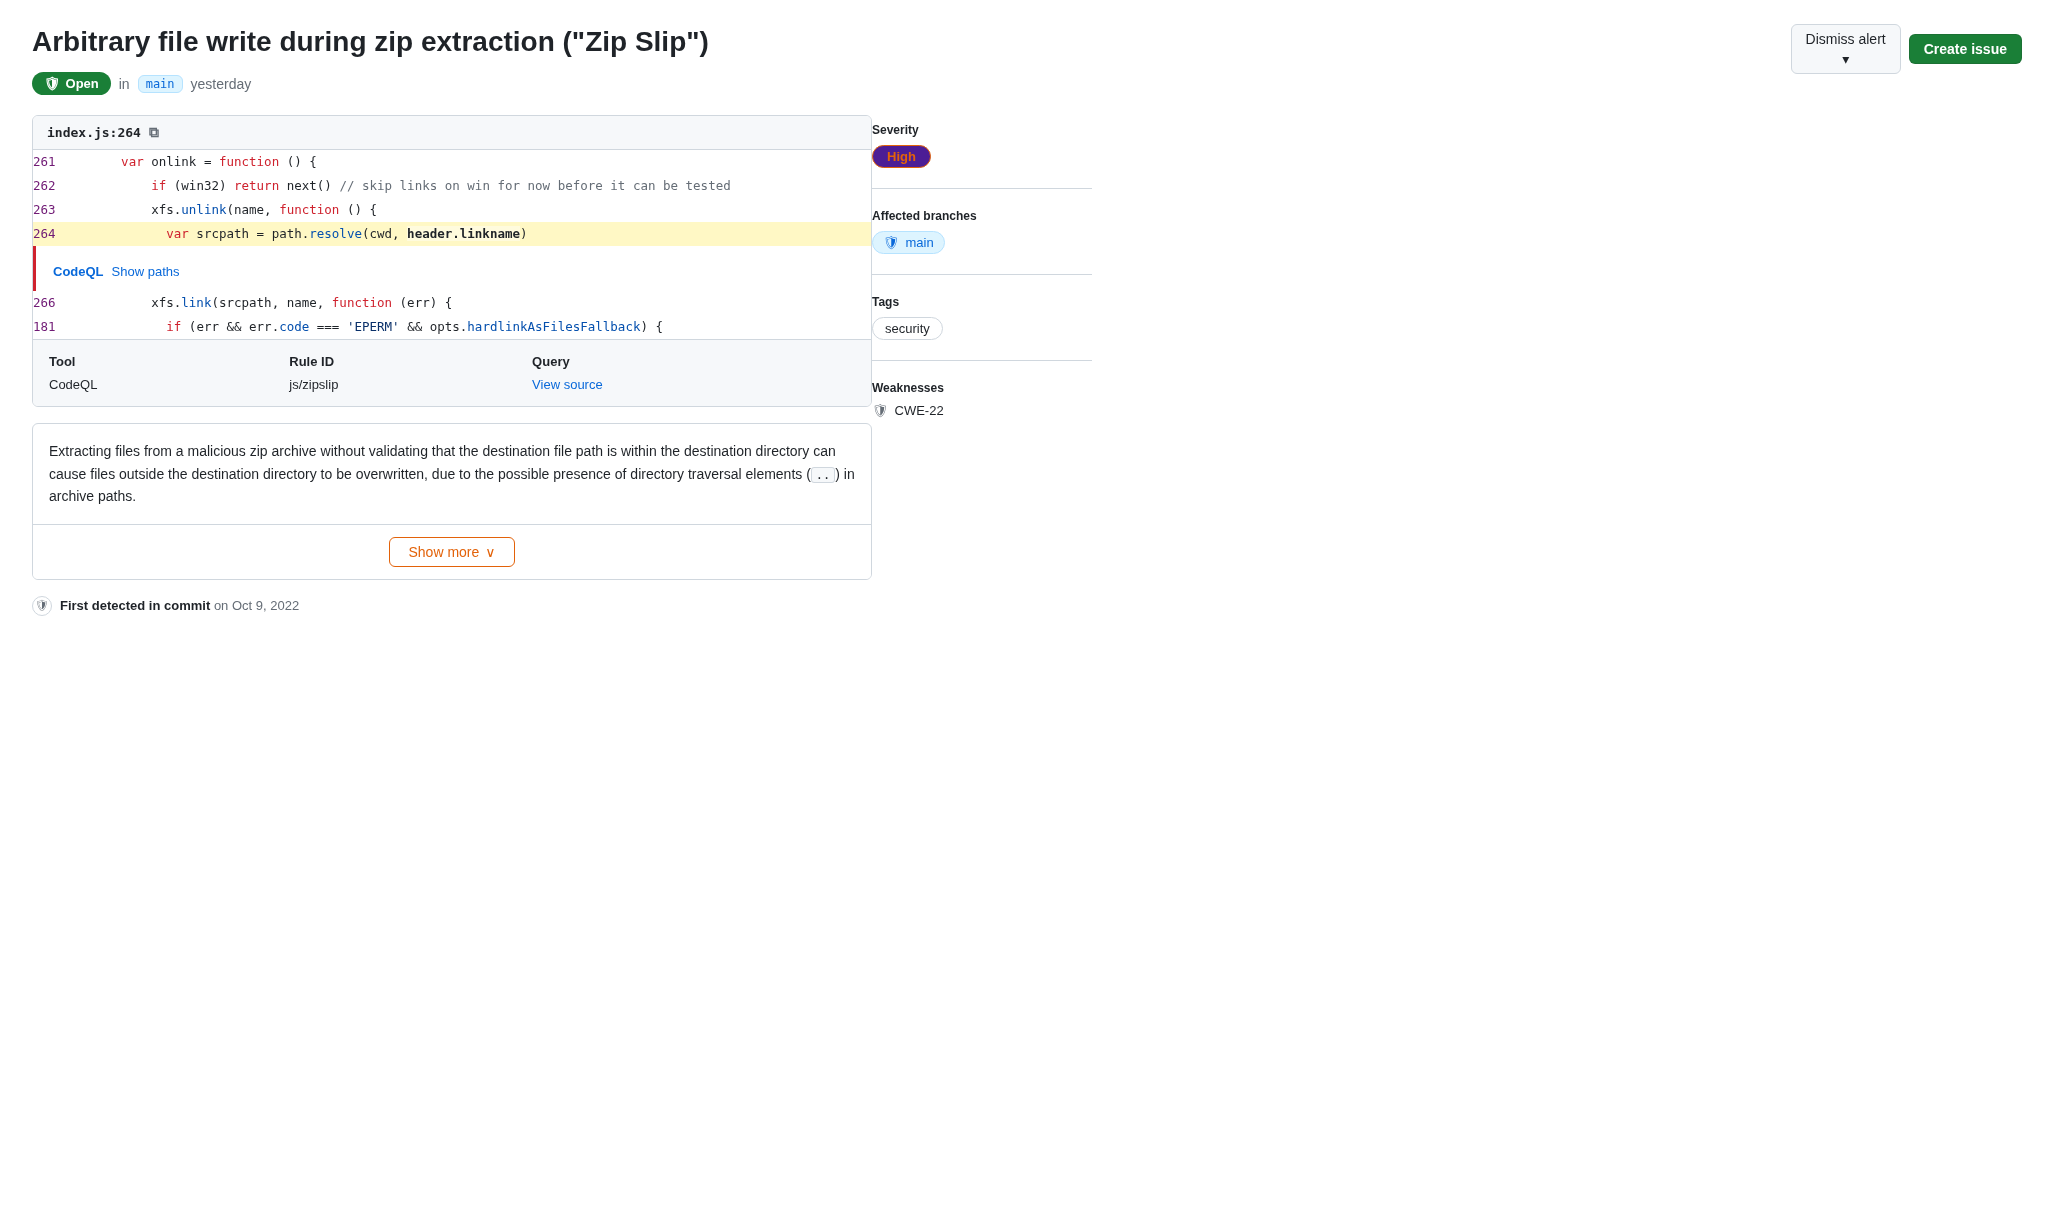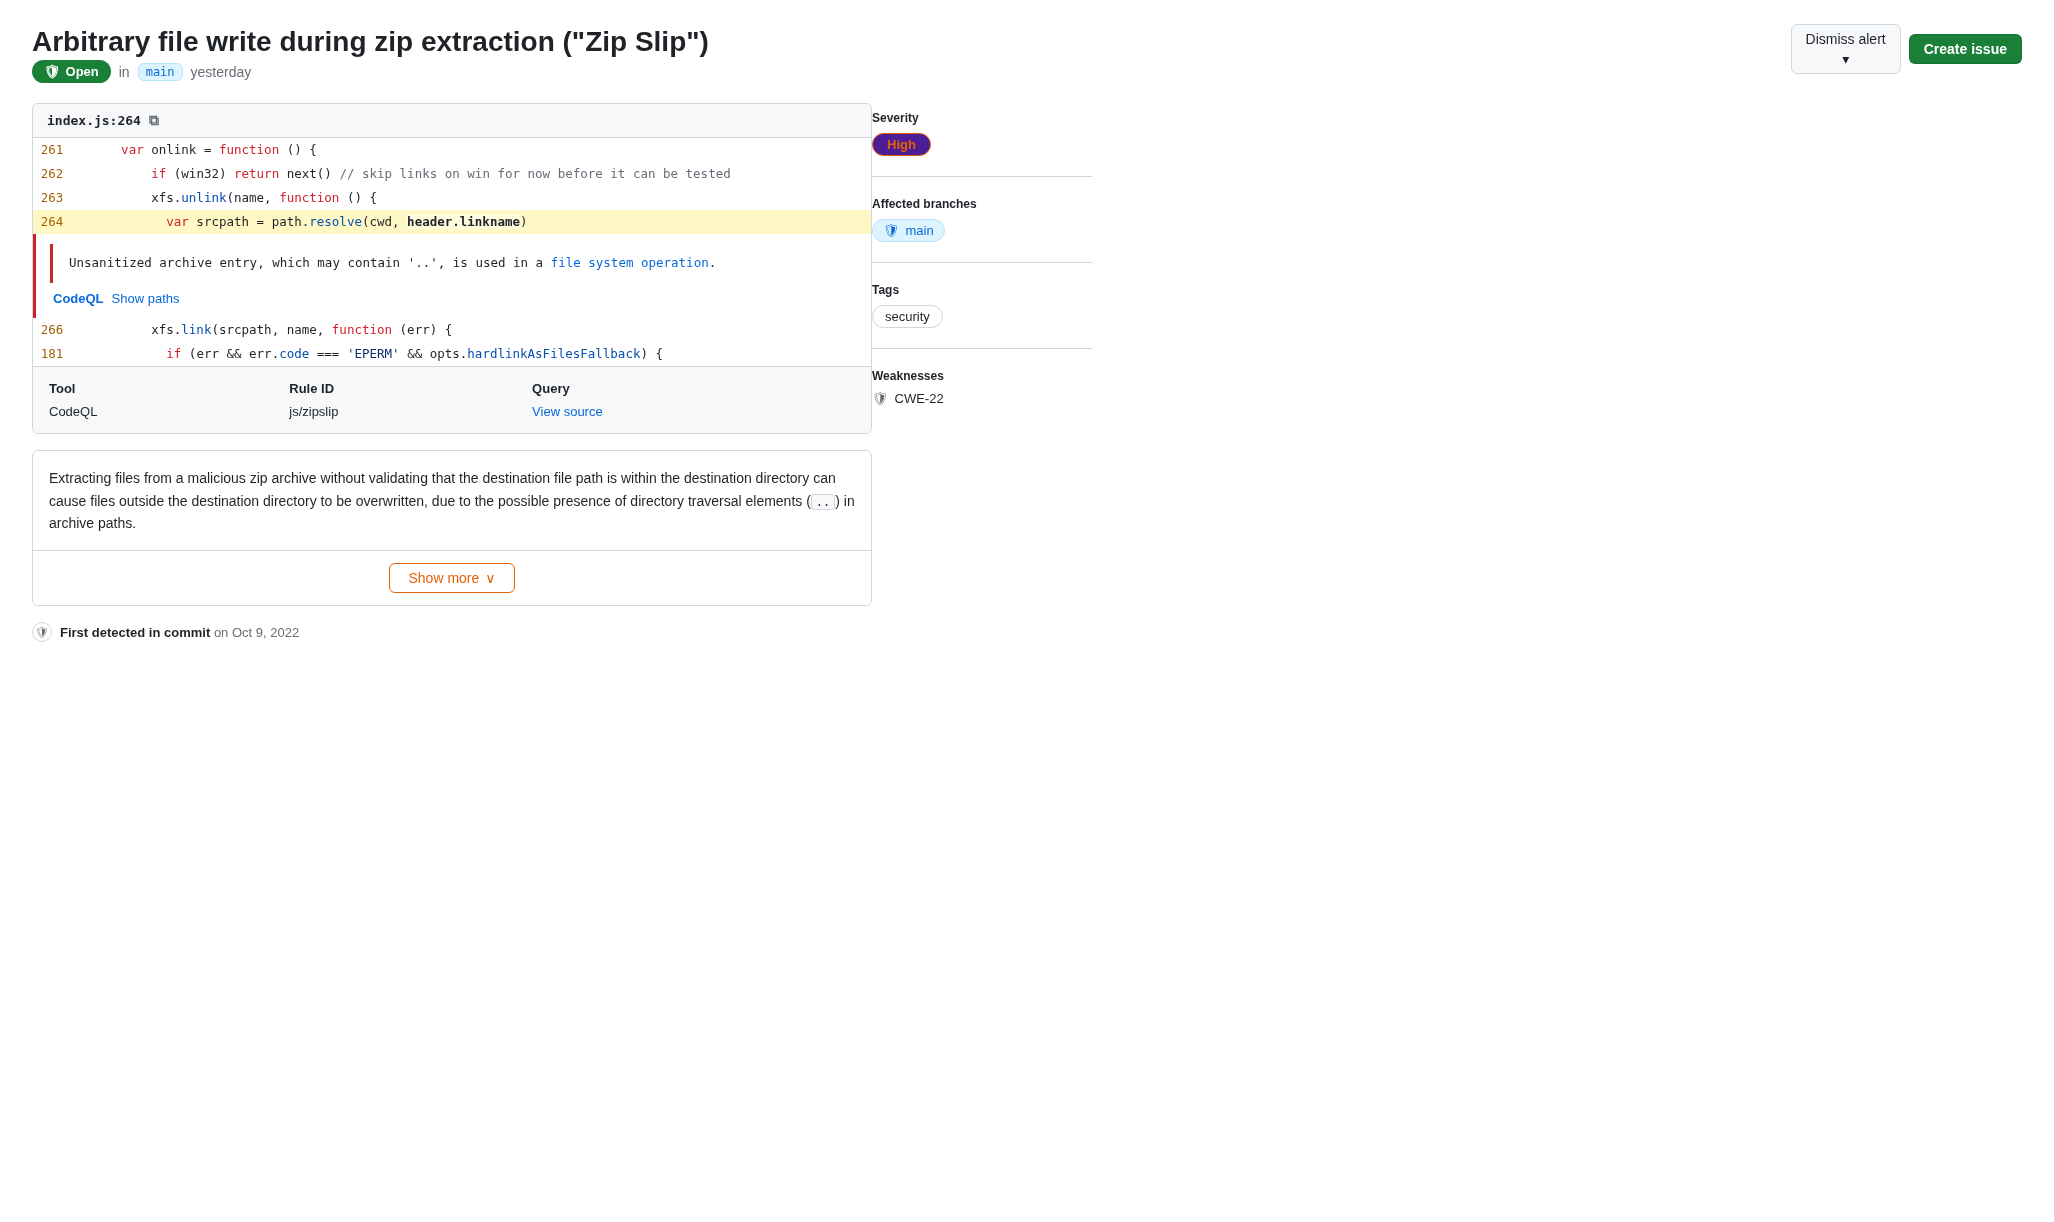--- a/index.html
+++ b/index.html
@@ -22,21 +22,21 @@
       width: 220px;
       flex-shrink: 0;
       padding-top: 8px;
     }
 
     
     .page-title {
       font-size: 28px;
       font-weight: 600;
       color: #1f2328;
-      margin-bottom: 0;
+      margin-bottom: 12px;
       line-height: 1.3;
     }
     .status-row {
       display: flex;
       align-items: center;
       gap: 8px;
       margin-bottom: 20px;
     }
     .status-badge {
       display: inline-flex;
@@ -130,22 +130,22 @@
     }
     .code-line {
       display: flex;
       align-items: stretch;
       font-family: 'SFMono-Regular', Consolas, monospace;
       font-size: 12.5px;
       line-height: 20px;
     }
     .line-num {
       width: 50px;
-      color: #a16207;
-      text-align: center;
+      color: #701a75;
+      text-align: left;
       padding: 2px 12px 2px 0;
       user-select: none;
       flex-shrink: 0;
     }
     .line-content {
       padding: 2px 14px 2px 8px;
       flex: 1;
       white-space: pre;
     }
     .kw-red { color: #cf222e; }
@@ -387,23 +387,20 @@
           <span class="line-num">263</span>
           <span class="line-content">        xfs.<span class="kw-blue">unlink</span>(name, <span class="kw-red">function</span> () {</span>
         </div>
 
         <div class="code-line" style="background:#fff8c5;">
           <span class="line-num">264</span>
           <span class="line-content">          <span class="kw-red">var</span> srcpath = path.<span class="kw-blue">resolve</span>(cwd, <span style="background:#fffbdd;font-weight:600;">header.linkname</span>)</span>
         </div>
 
         <div style="border-left:3px solid #cf222e; background:#fff; padding:10px 14px 4px 14px;">
-          <div class="alert-message">
-            Unsanitized archive entry, which may contain <span>'..'</span>, is used in a <a class="alert-link">file system operation</a>.
-          </div>
           <div class="codeql-row" style="padding-left:0;">
             <span class="codeql-label">CodeQL</span>
             <a class="show-paths-link">Show paths</a>
           </div>
         </div>
 
 
         <div class="code-line">
           <span class="line-num">266</span>
           <span class="line-content">        xfs.<span class="kw-blue">link</span>(srcpath, name, <span class="kw-red">function</span> (err) {</span>

